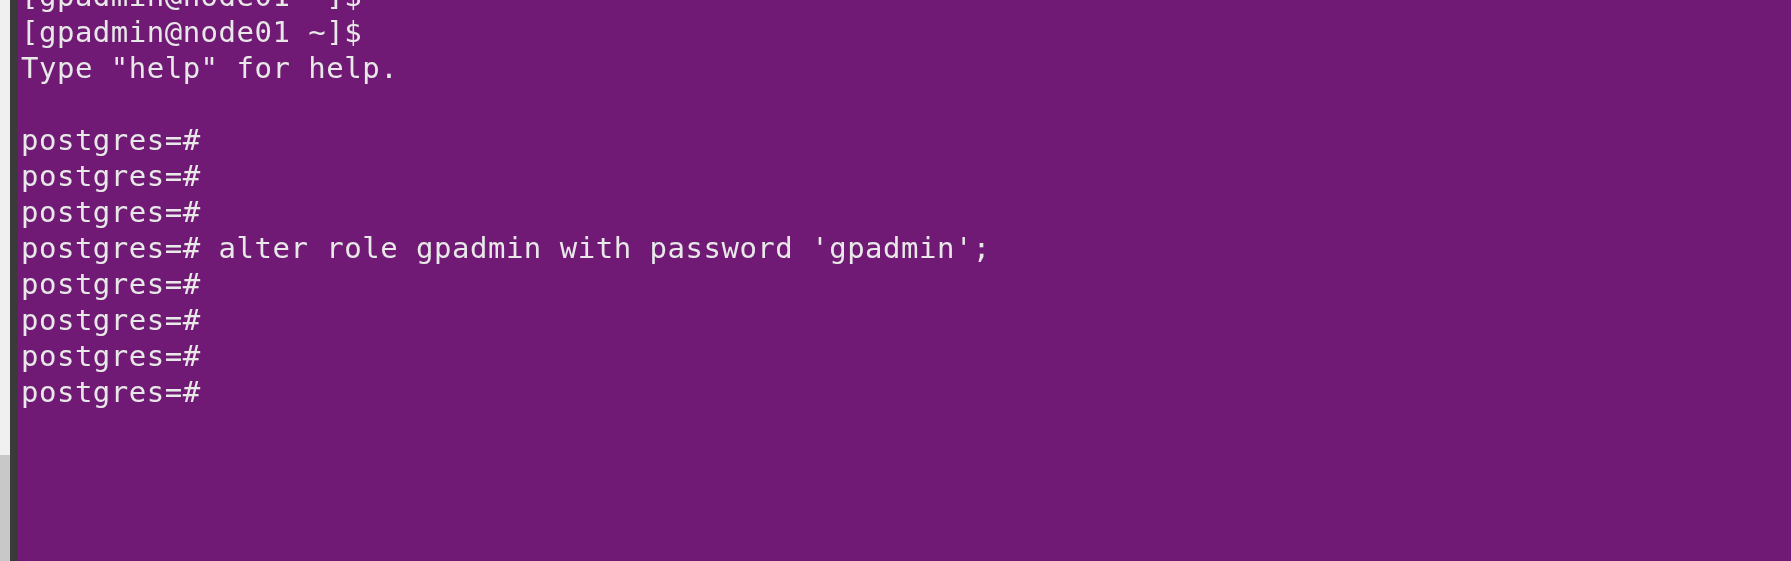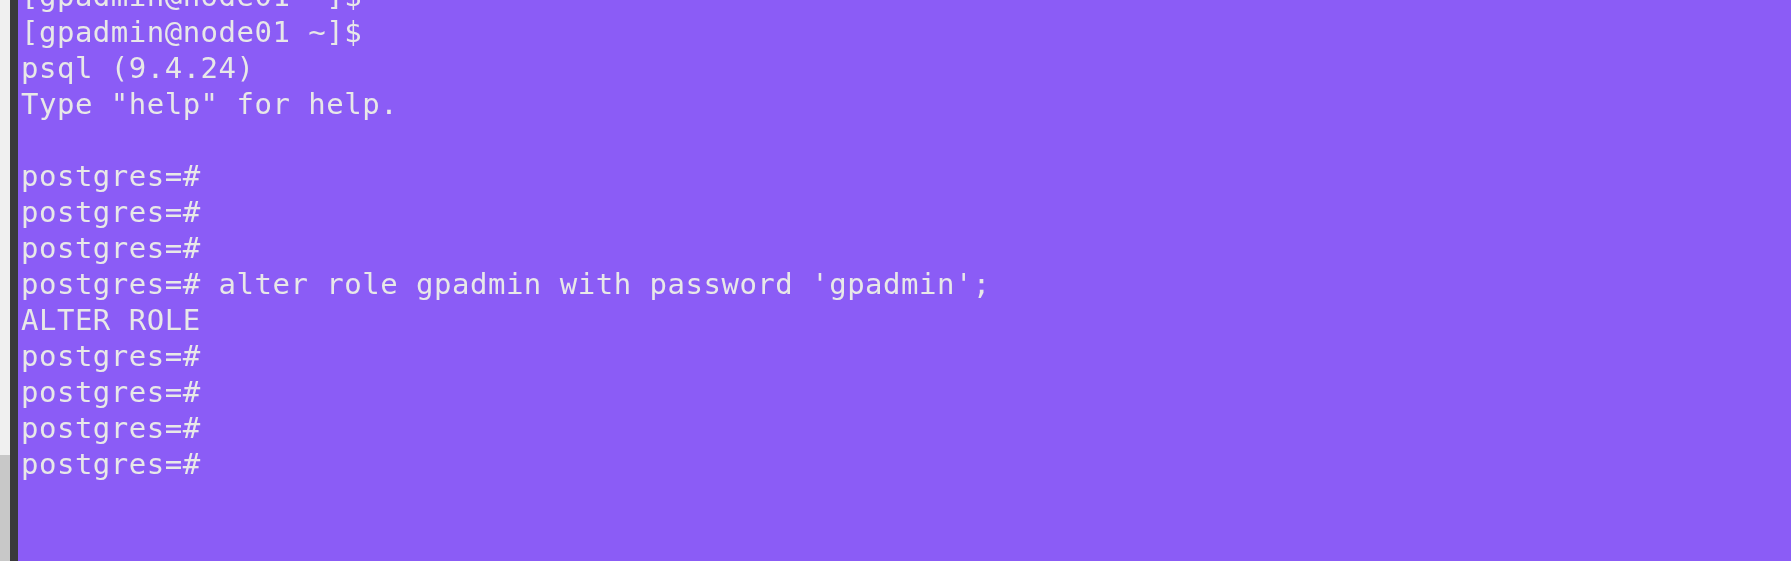--- a/index.html
+++ b/index.html
@@ -46,21 +46,21 @@
     flex: 0 0 8px;
     height: 561px;
     background: #3a3a3a;
   }
 
   
   .screen {
     position: relative;
     flex: 1 1 auto;
     height: 561px;
-    background: #8b5cf6;
+    background: #701a75;
     overflow: hidden;
   }
   .screen-inner {
     position: absolute;
     left: 0;
     
     top: -22px;
     width: 100%;
   }
 
@@ -87,28 +87,26 @@
     <div class="scrollbar-thumb"></div>
   </div>
 
   <div class="gutter"></div>
 
   <div class="screen">
     <div class="screen-inner">
 
       <div class="line">[gpadmin@node01 ~]$</div>
       <div class="line">[gpadmin@node01 ~]$</div>
-      <div class="line">psql (9.4.24)</div>
       <div class="line">Type "help" for help.</div>
       <div class="line blank"></div>
       <div class="line">postgres=#</div>
       <div class="line">postgres=#</div>
       <div class="line">postgres=#</div>
       <div class="line">postgres=# alter role gpadmin with password 'gpadmin';</div>
-      <div class="line">ALTER ROLE</div>
       <div class="line">postgres=#</div>
       <div class="line">postgres=#</div>
       <div class="line">postgres=#</div>
       <div class="line">postgres=#</div>
 
     </div>
   </div>
 
 </div>
 

